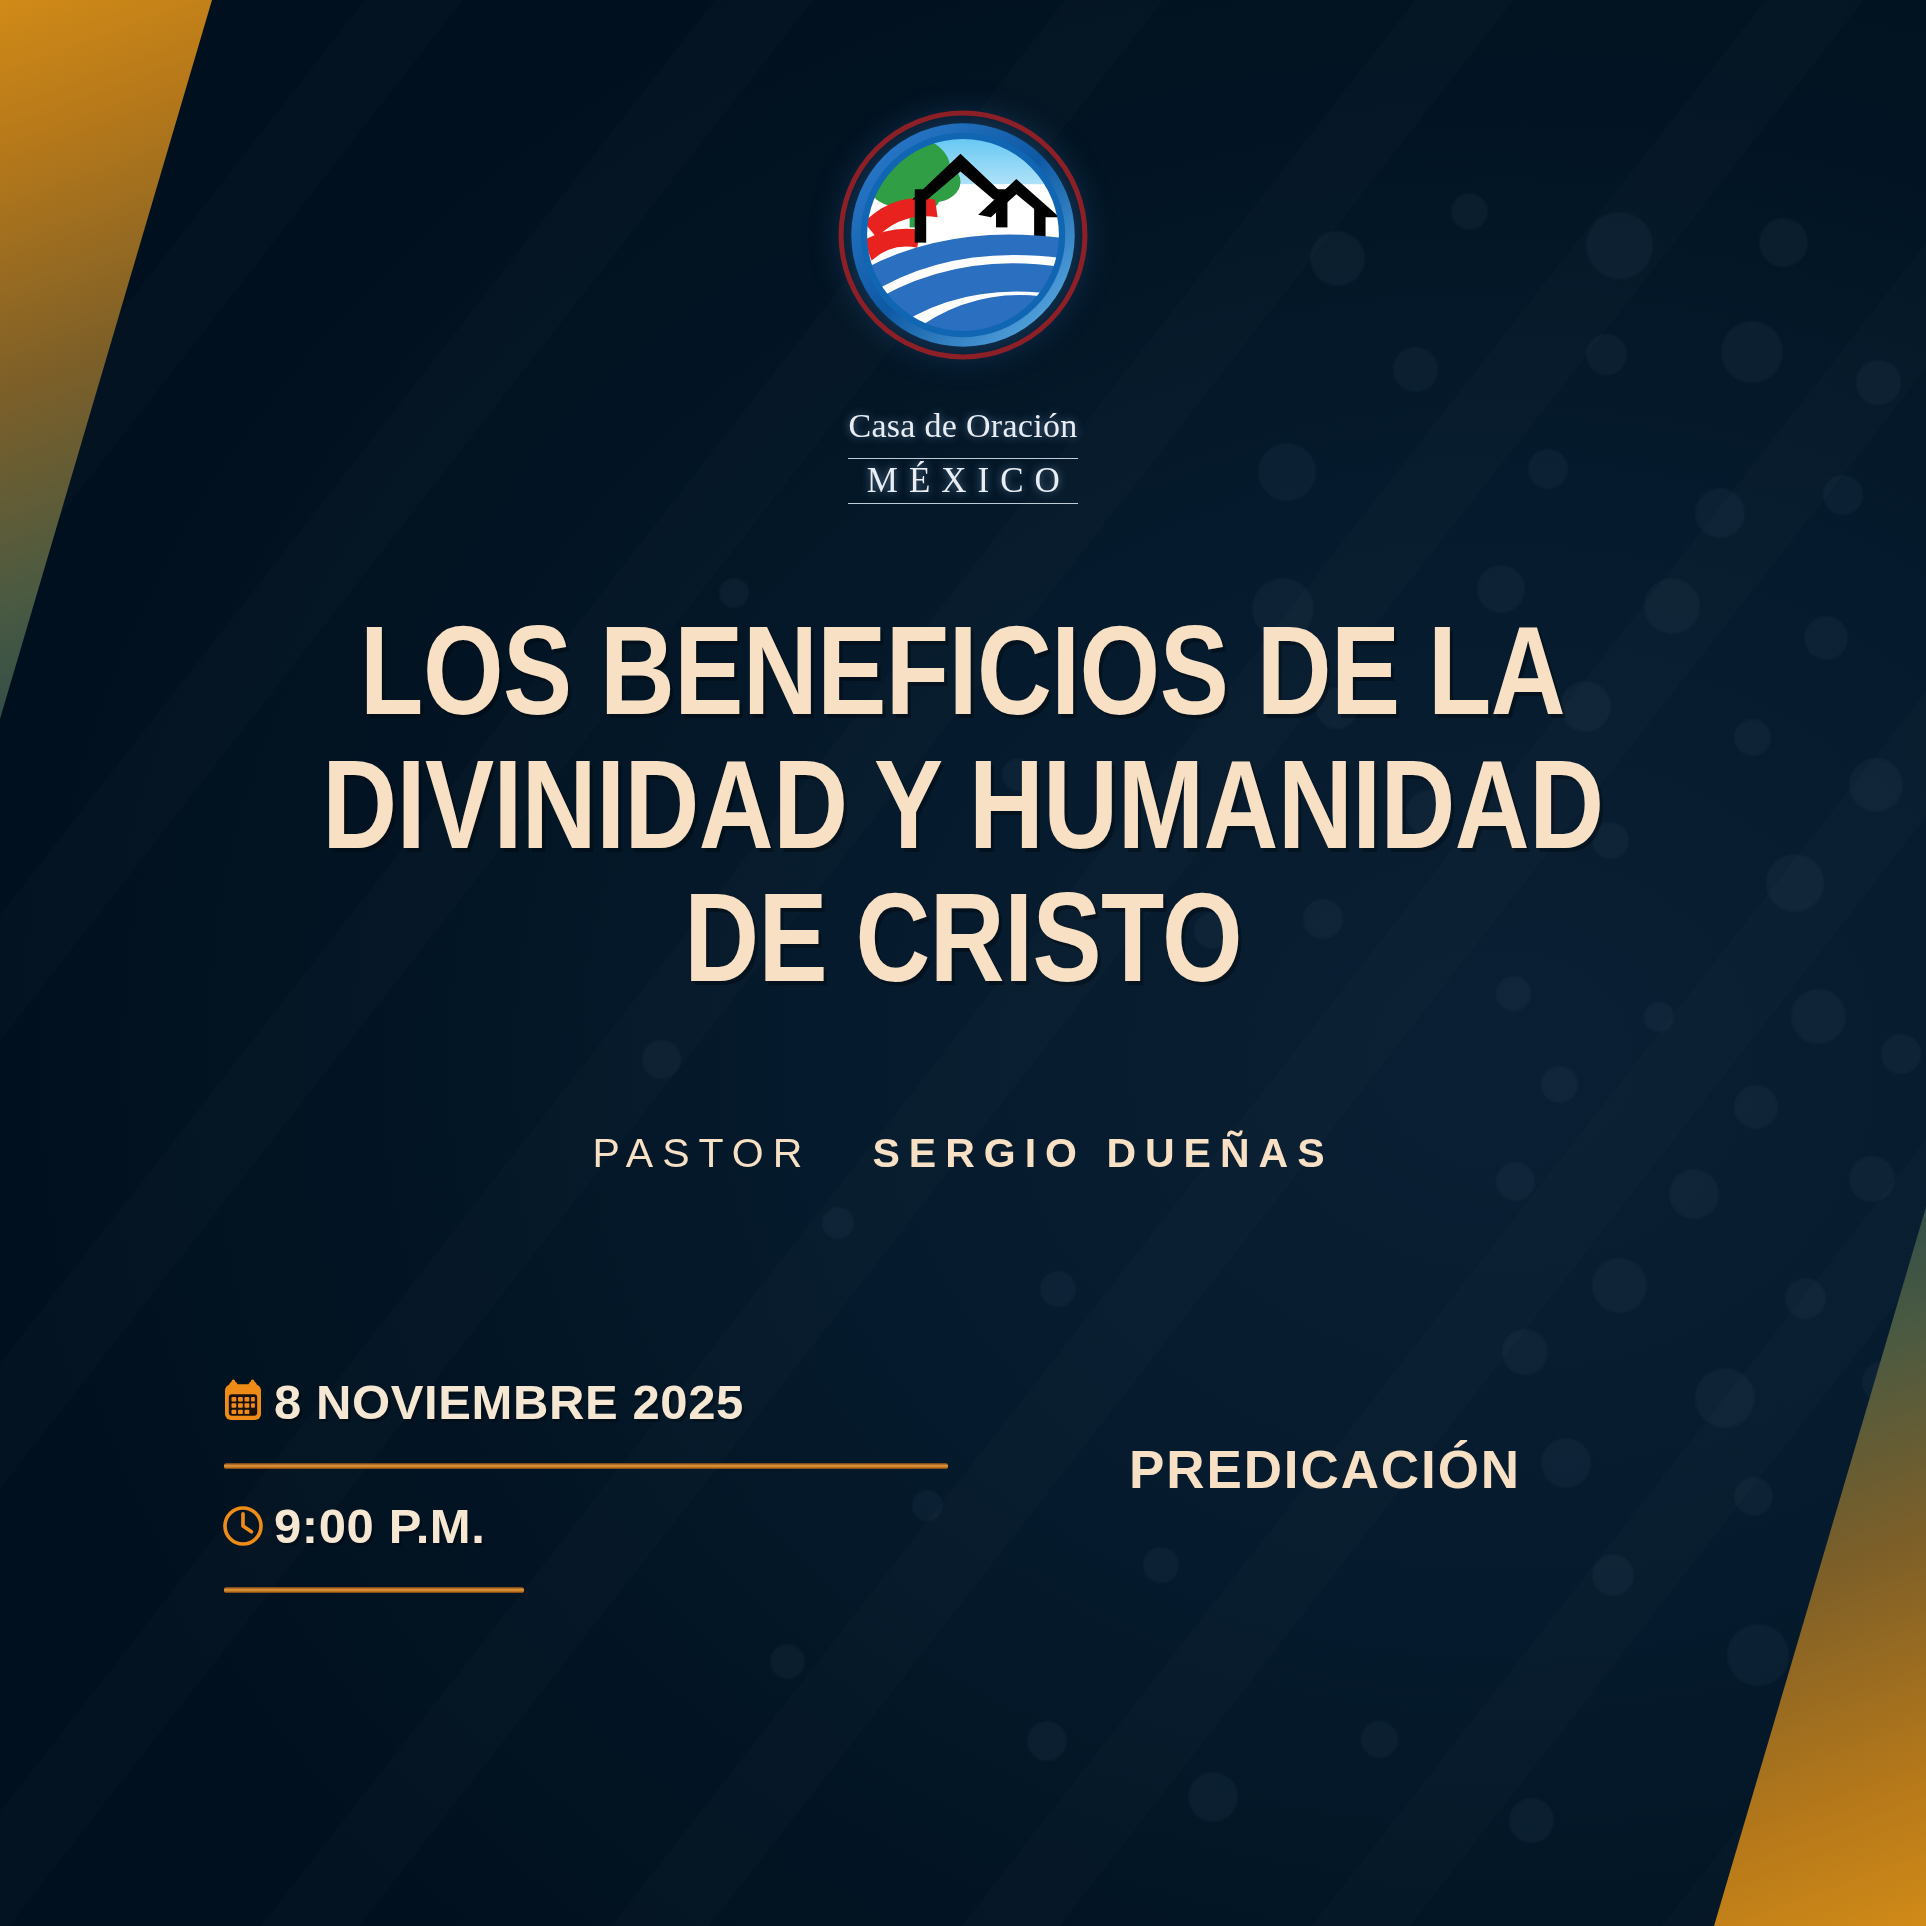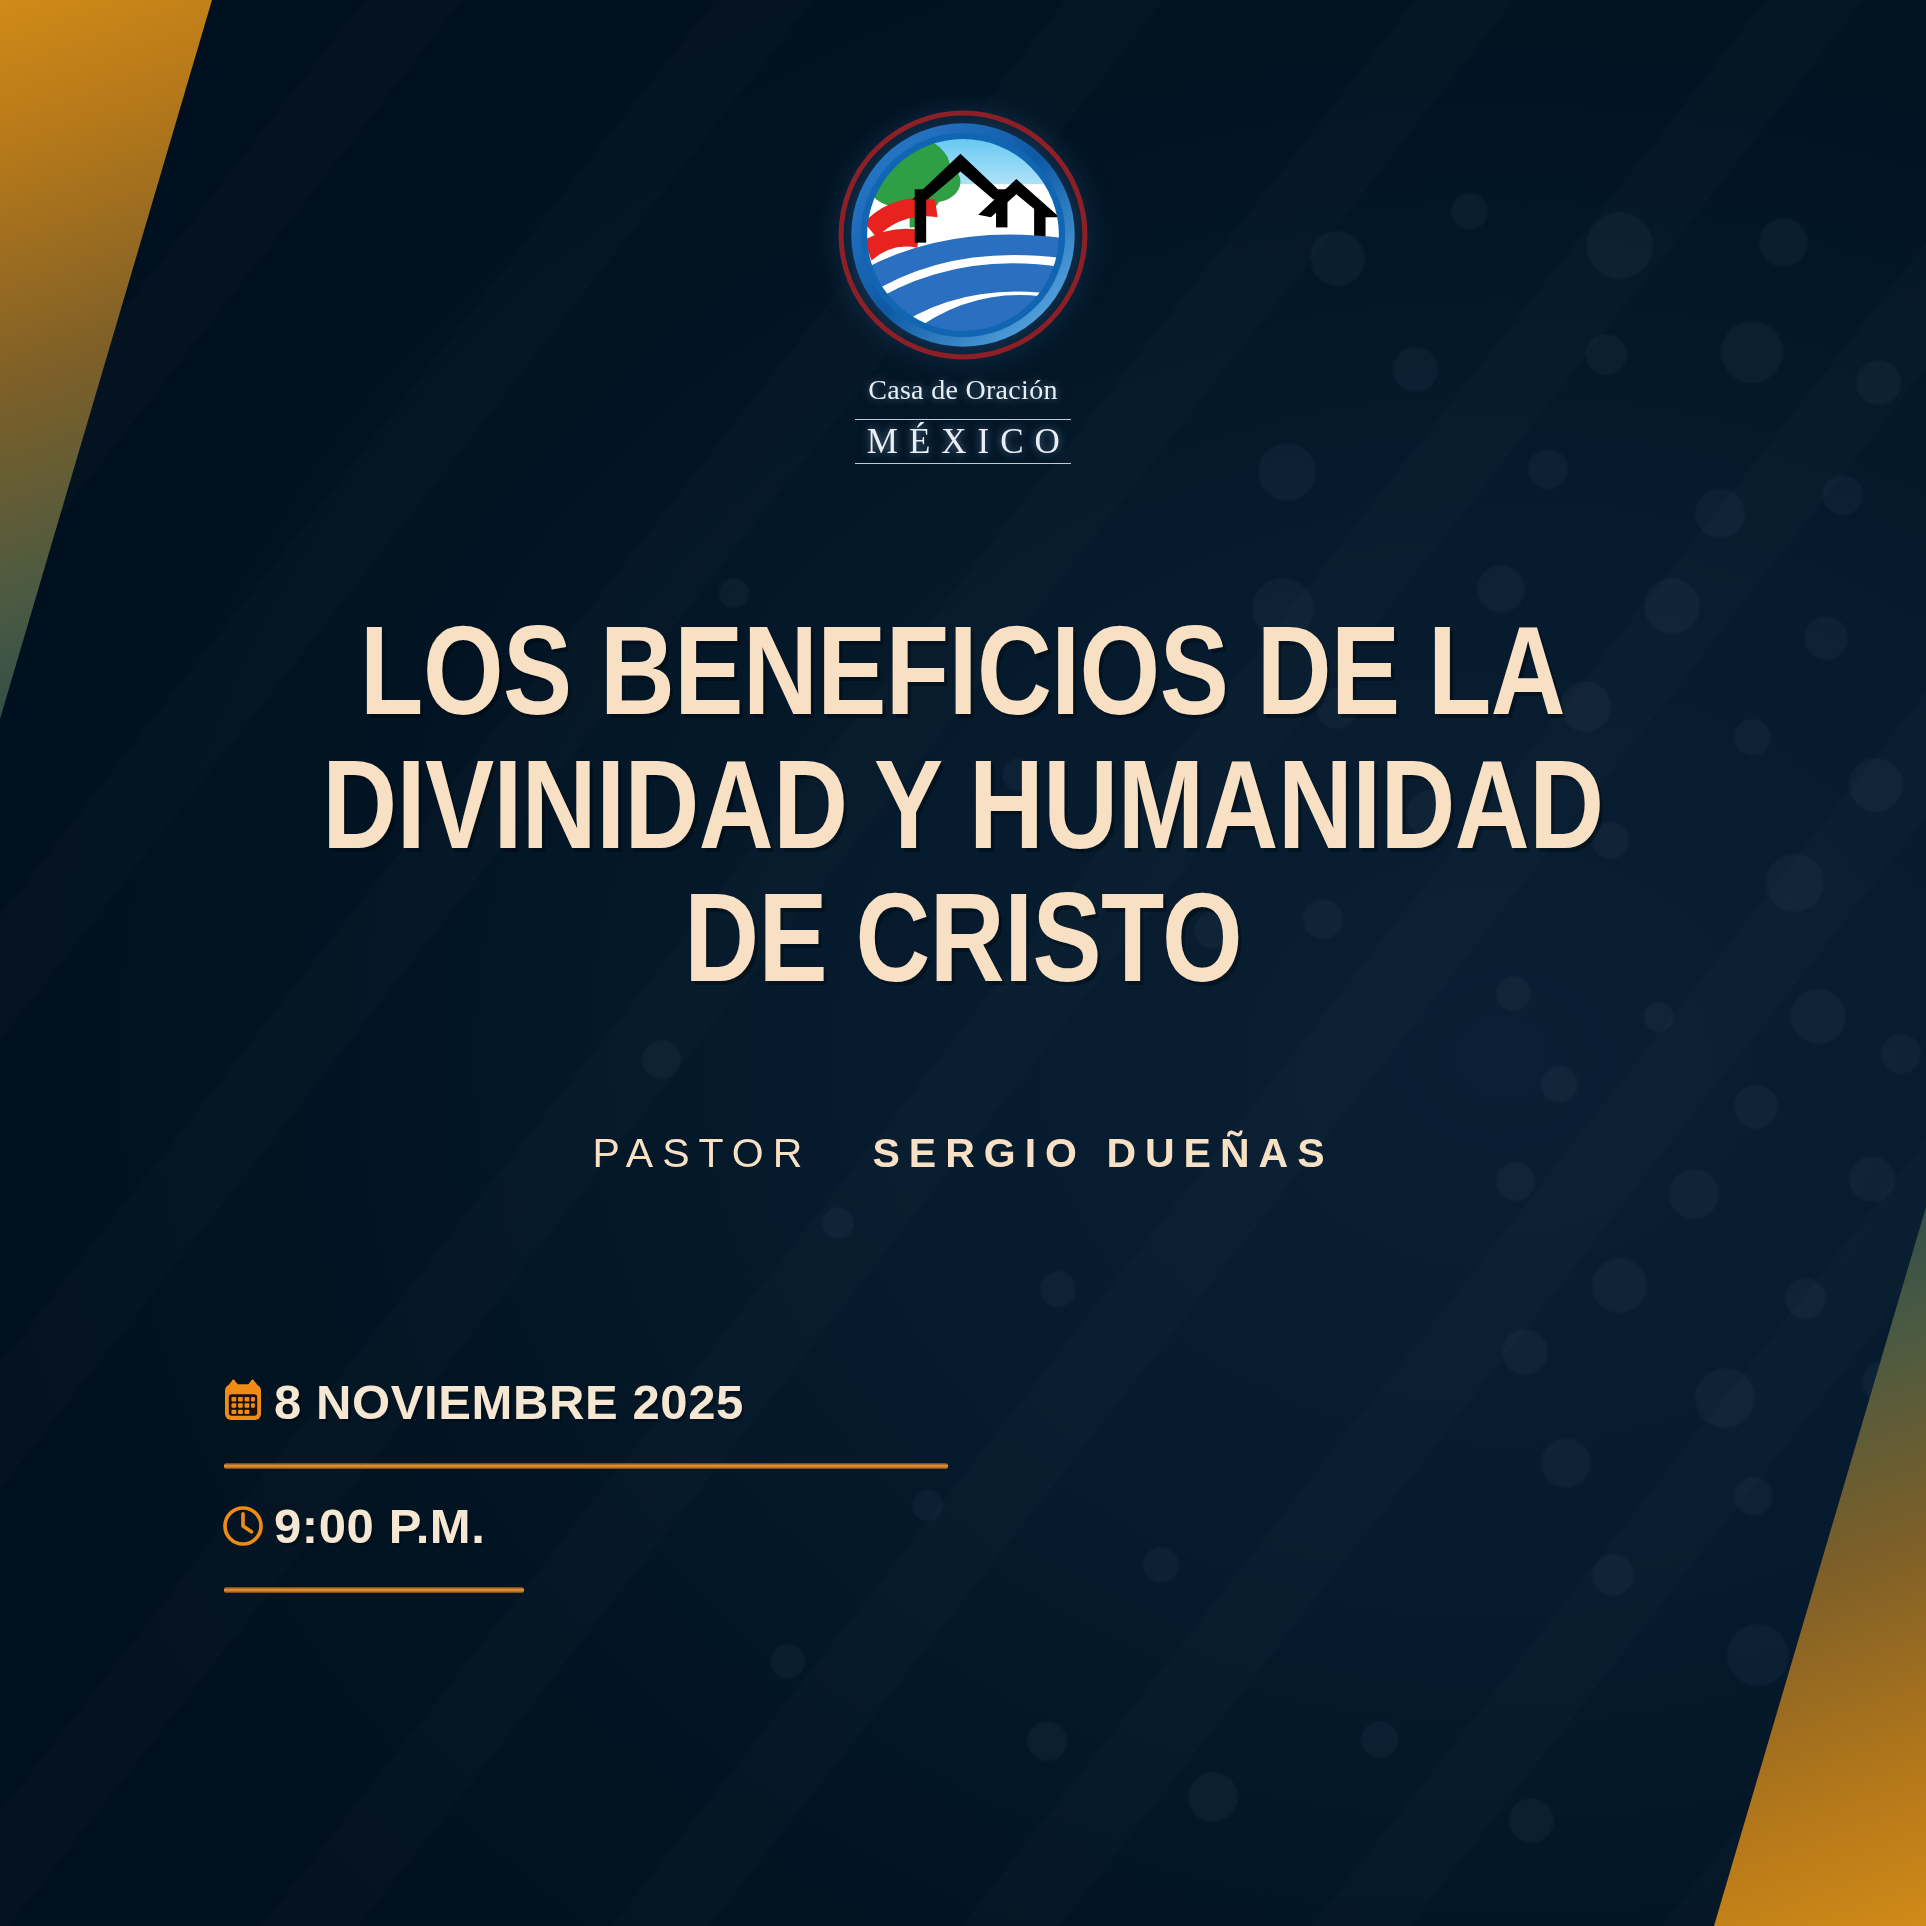--- a/index.html
+++ b/index.html
@@ -61,21 +61,21 @@
     width:254px; height:254px; position:relative;
     filter:drop-shadow(0 0 14px rgba(60,120,190,0.35));
   }
   .logo-word{
     margin-top:14px;
     text-align:center;
     font-family:"Liberation Serif", serif;
     color:#e9eef5;
     text-shadow:0 0 9px rgba(160,190,225,0.55);
   }
-  .logo-word .l1{ font-size:28px; letter-spacing:0.3px; line-height:1.02; display:block;}
+  .logo-word .l1{ font-size:34px; letter-spacing:0.3px; line-height:1.02; display:block;margin-top:33px;}
   .logo-word .l2{
     font-size:35px; letter-spacing:11px; display:block;
     padding:2.6px 0 1.3px 11.6px;
     border-top:1.9px solid rgba(225,235,245,.85);
     border-bottom:1.9px solid rgba(225,235,245,.85);
     margin-top:14px;
   }
 
   
   #title{
@@ -295,15 +295,16 @@
       <svg class="meta-ico" viewBox="0 0 24 24">
         <circle cx="12" cy="12" r="9.4" fill="none" stroke="#ef8c18" stroke-width="1.9"></circle>
         <path d="M12 5.6 V12 L16.4 15.0" fill="none" stroke="#ef8c18" stroke-width="1.9" stroke-linecap="round" stroke-linejoin="round"></path>
       </svg>
       <span class="meta-txt">9:00 P.M.</span>
     </div>
 
     <div class="rule rule-2"></div>
   </div>
 
+  <div id="predicacion">PREDICACIÓN</div>
 
 </div>
 
 
 </body></html>

